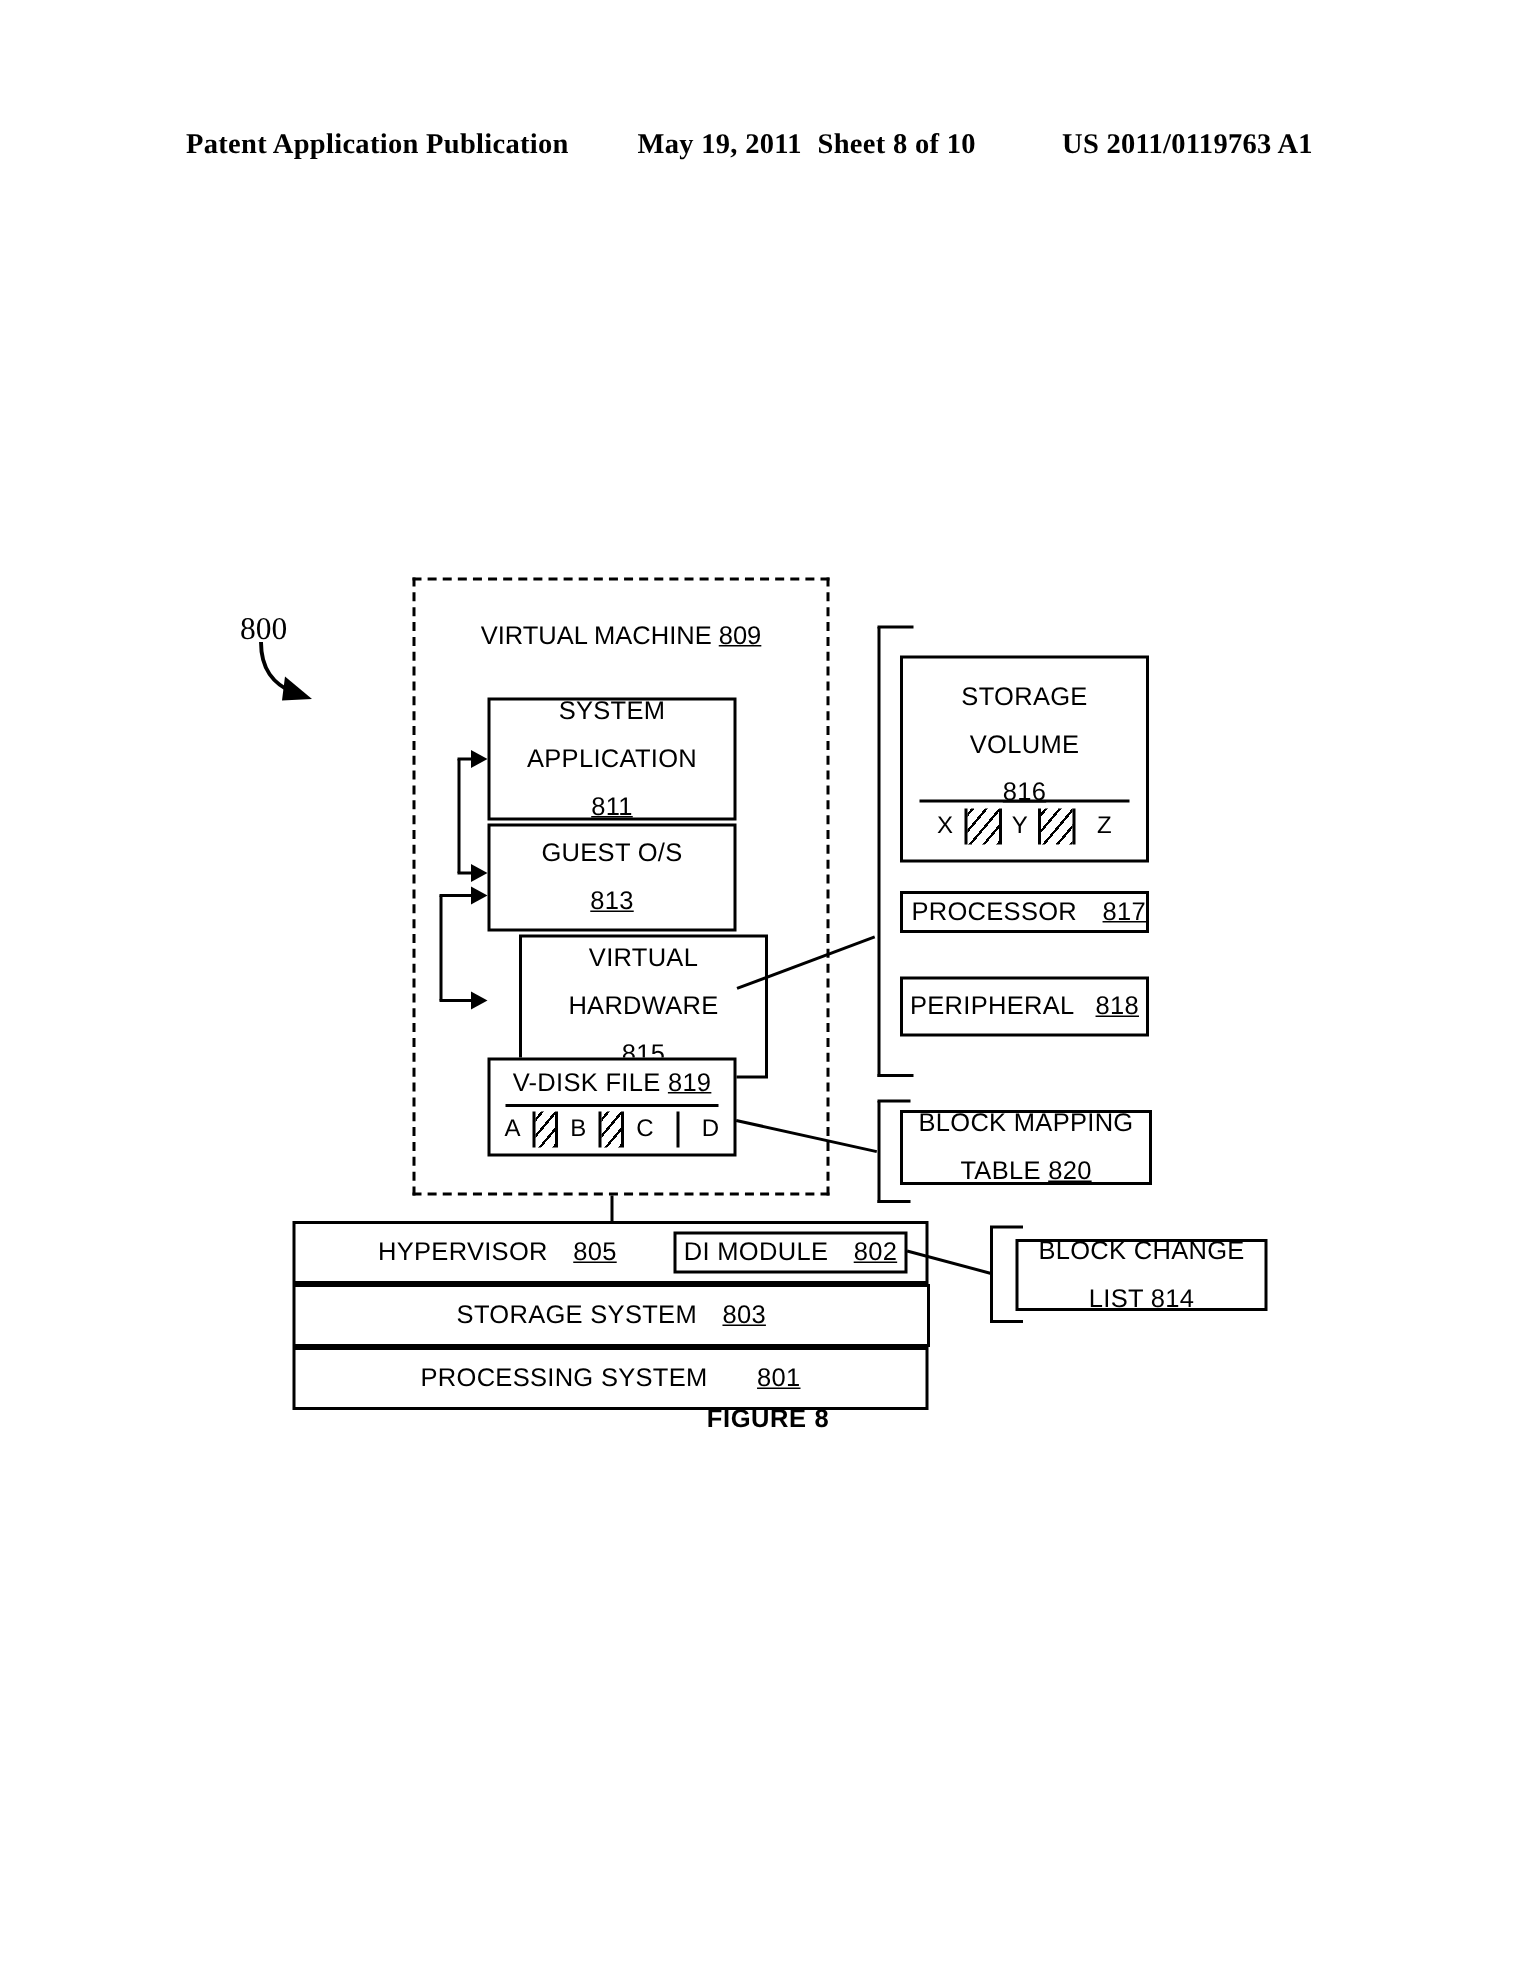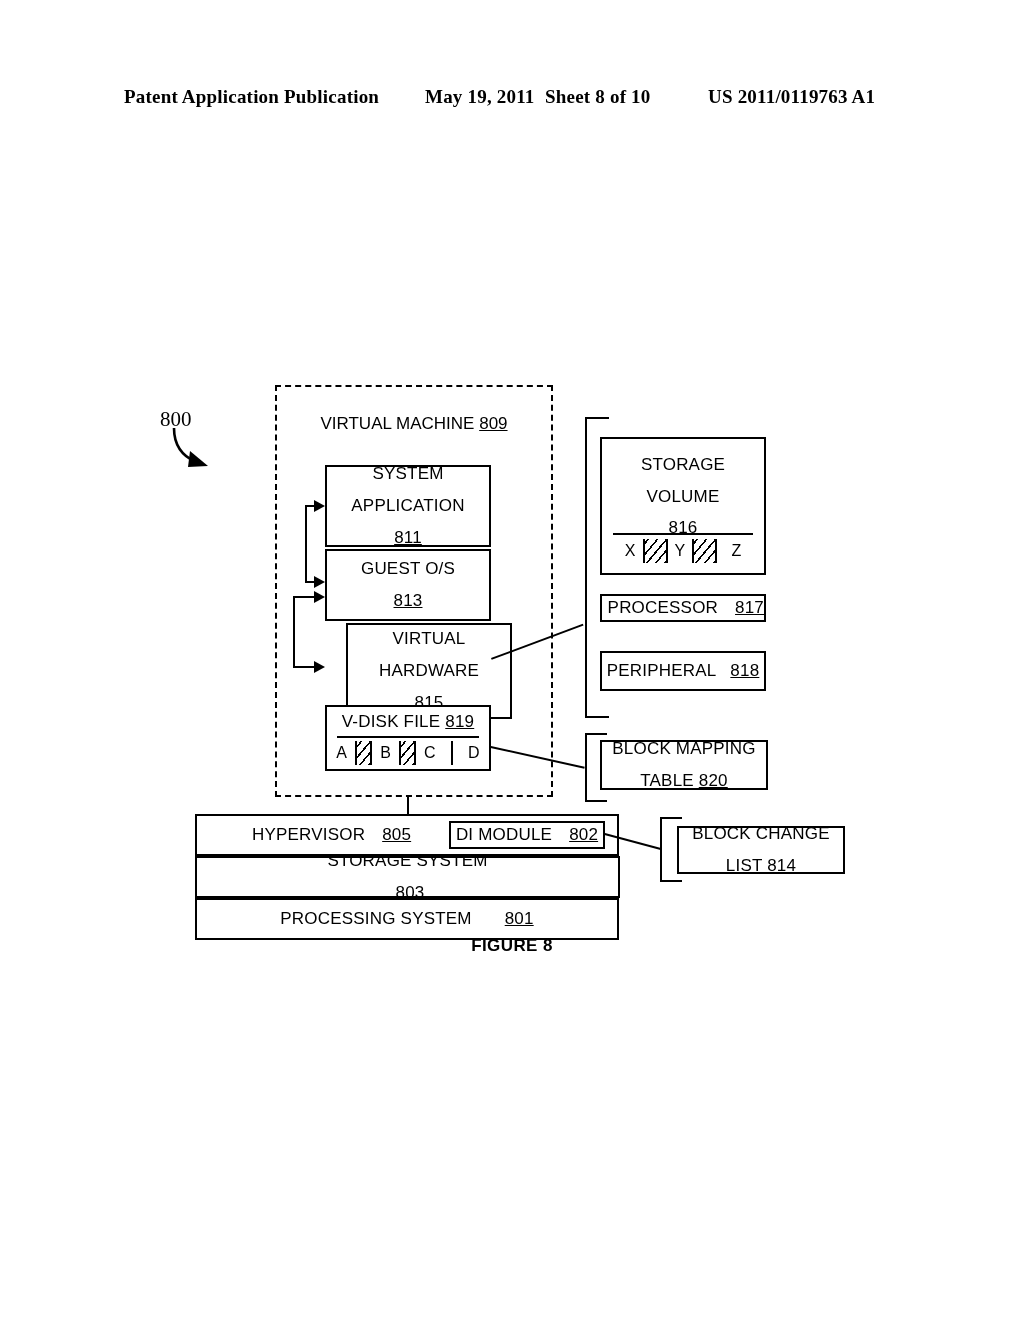--- a/index.html
+++ b/index.html
@@ -261,21 +261,21 @@
 <div class="box" style="left:195px; top:814px; width:424px; height:42px; flex-direction:row; justify-content:flex-start;">
   <span style="margin-left:55px; white-space:nowrap;">HYPERVISOR</span>
   <span class="u" style="margin-left:5px;">805</span>
 </div>
 
 <div class="box" style="left:449px; top:821px; width:156px; height:28px; flex-direction:row;">
   <span>DI MODULE</span>
   <span class="u" style="margin-left:5px;">802</span>
 </div>
 
-<div class="box" style="left:195px; top:856px; width:425px; height:42px; flex-direction:column;">
+<div class="box" style="left:195px; top:856px; width:425px; height:42px; flex-direction:row;">
   <span>STORAGE SYSTEM</span>
   <span class="u" style="margin-left:5px;">803</span>
 </div>
 
 <div class="box" style="left:195px; top:898px; width:424px; height:42px; flex-direction:row;">
   <span>PROCESSING SYSTEM</span>
   <span class="u" style="margin-left:21px;">801</span>
 </div>
 
 <div class="vline" style="left:660px; top:818px; height:64px;"></div>

